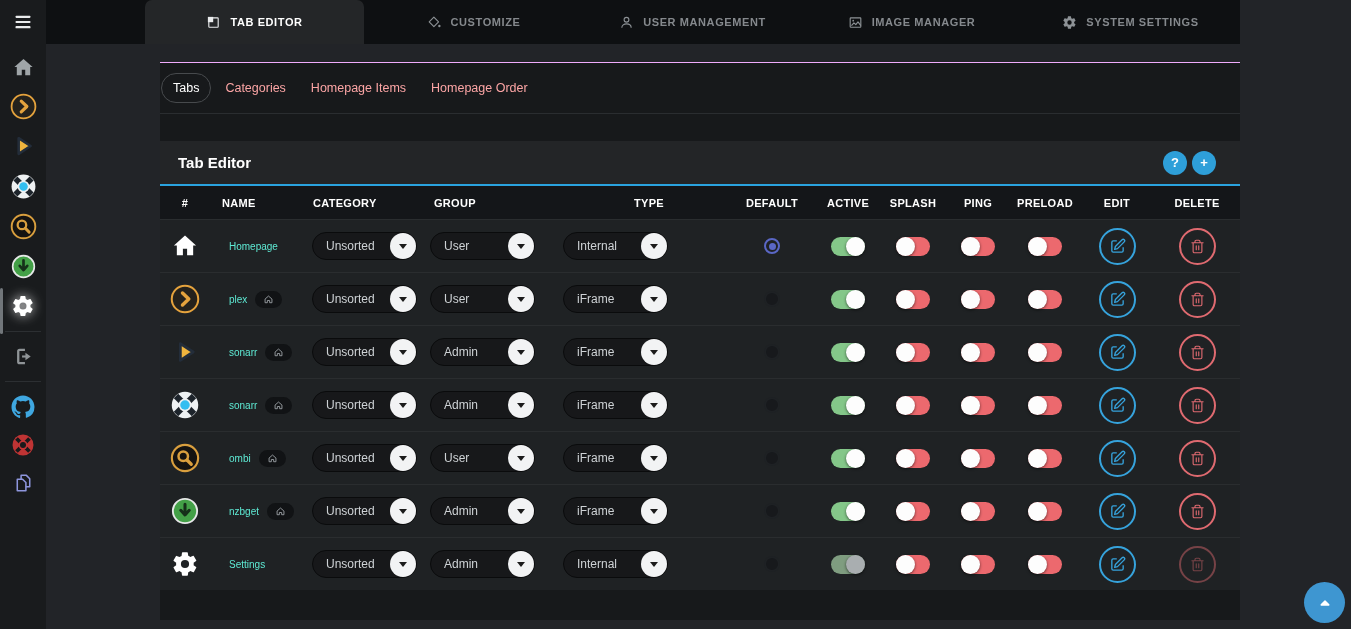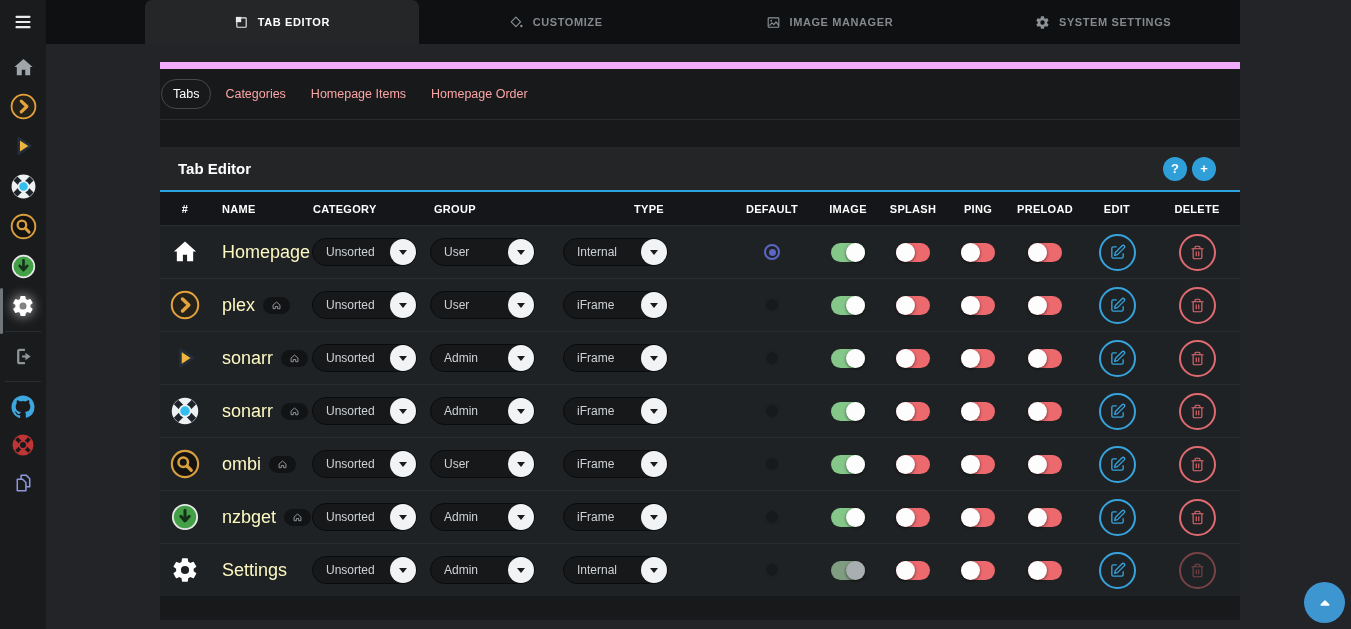--- a/index.html
+++ b/index.html
@@ -17,42 +17,42 @@
 
   
   .topbar { position:absolute; left:46px; top:0; width:1194px; height:44px; background:#0e1012; }
   .topnav { position:absolute; left:99px; top:0; width:1095px; height:44px; display:flex; }
   .toptab { flex:1; display:flex; align-items:center; justify-content:center; gap:9px; font-size:11px; font-weight:700; letter-spacing:.6px; color:#85898d; cursor:pointer; }
   .toptab.active { background:#242628; border-radius:7px 7px 0 0; color:#ffffff; }
   .toptab .icon { color:#8d9296; }
   .toptab.active .icon { color:#e9ebed; }
 
   
-  .card { position:absolute; left:160px; top:62px; width:1080px; height:558px; background:#17191b; border-top:7px solid #f0abfc; }
+  .card { position:absolute; left:160px; top:62px; width:1080px; height:558px; background:#17191b; border-top:1px solid #f0abfc; }
   .subtabs { height:51px; border-bottom:1px solid #2a2d30; display:flex; align-items:center; gap:25px; padding-left:1px; }
   .subtab { font-size:12.5px; color:#fca5a5; cursor:pointer; }
   .subtab.active { border:1px solid #474a4d; border-radius:17px; padding:7px 11px; color:#ffffff; margin-right:-11px; }
 
   
   .panel { margin-top:27px; }
   .panel-header { height:45px; background:#232527; border-bottom:2px solid #2aa3df; display:flex; align-items:center; padding:0 24px 0 18px; }
   .panel-title { font-size:15px; font-weight:700; color:#ffffff; }
   .ph-buttons { margin-left:auto; display:flex; gap:5px; }
   .round-btn { width:24px; height:24px; border-radius:50%; background:#2e9fd9; color:#fff; border:none; font-weight:700; font-size:13px; line-height:1; display:flex; align-items:center; justify-content:center; cursor:pointer; font-family:inherit; }
 
   .grid-cols { display:grid; grid-template-columns:50px 100px 112px 133px 173px 88px 64px 66px 64px 70px 74px 86px; }
   .thead { height:33px; background:#141619; align-items:center; }
   .hcell { font-size:11px; font-weight:700; color:#ffffff; letter-spacing:.3px; }
   .c-center { display:flex; justify-content:center; align-items:center; text-align:center; }
   .h-name { padding-left:12px; } .h-cat { padding-left:3px; } .h-grp { padding-left:12px; } .h-typ { padding-left:15px;text-align:center; }
 
   .trow { height:53px; background:#1f2224; border-top:1px solid #2a2d2f; align-items:center; }
   .cell { display:flex; align-items:center; }
   .name-cell { padding-left:12px; gap:8px; }
-  .tab-name { font-size:18px; color:#fef9c3; }
+  .tab-name { font-size:10px; color:#5eead4;margin-left:7px; }
   .badge { background:#111315; border-radius:9px; height:17px; padding:0 8px; display:flex; align-items:center; color:#9aa0a4; }
 
   .select { position:relative; width:105px; height:28px; background:#17181a; border:1px solid #0a0b0c; border-radius:14px; display:flex; align-items:center; color:#ced2d5; font-size:12px; padding-left:13px; cursor:pointer; }
   .sel-cat { margin-left:2px;text-align:center; } .sel-grp { margin-left:8px; } .sel-typ { margin-left:8px; }
   .select .cap { position:absolute; right:0; top:0; width:26px; height:26px; background:#f2f3f4; border-radius:50%; }
   .select .cap::after { content:""; position:absolute; left:9px; top:11px; border-left:4px solid transparent; border-right:4px solid transparent; border-top:5px solid #1b1b1b; }
 
   .radio { width:16px; height:16px; border-radius:50%; cursor:pointer; }
   .radio.sel { border:2px solid #5a67c5; position:relative; }
   .radio.sel::after { content:""; position:absolute; inset:2.5px; border-radius:50%; background:#5a67c5; }
@@ -201,20 +201,29 @@
         <span class="tt-label">TAB EDITOR</span>
       </div>
       <div class="toptab">
         <span class="icon" style="width:15px;height:15px;">
           <svg viewBox="0 0 24 24">
             <path d="M11 3.5 L18.5 11 L11 18.5 L3.5 11 Z" fill="none" stroke="currentColor" stroke-width="1.8" stroke-linejoin="round"></path>
             <circle cx="19.8" cy="17.6" r="1.9" fill="currentColor"></circle>
           </svg>
         </span>
         <span class="tt-label">CUSTOMIZE</span>
+      </div>
+      <div class="toptab">
+        <span class="icon" style="width:15px;height:15px;">
+          <svg viewBox="0 0 24 24">
+            <circle cx="12" cy="7.5" r="3.8" fill="none" stroke="currentColor" stroke-width="1.8"></circle>
+            <path d="M4.5 20.5 c0-4.2 3.5-6.3 7.5-6.3 s7.5 2.1 7.5 6.3" fill="none" stroke="currentColor" stroke-width="1.8"></path>
+          </svg>
+        </span>
+        <span class="tt-label">USER MANAGEMENT</span>
       </div>
       <div class="toptab">
         <span class="icon" style="width:15px;height:15px;">
           <svg viewBox="0 0 24 24">
             <rect x="3.5" y="4.5" width="17" height="15" rx="1" fill="none" stroke="currentColor" stroke-width="1.8"></rect>
             <circle cx="8.3" cy="9" r="1.4" fill="currentColor"></circle>
             <path d="M5.5 17 l4-4.5 3 3 3.5-4.5 4.5 6" fill="none" stroke="currentColor" stroke-width="1.8" stroke-linejoin="round"></path>
           </svg>
         </span>
         <span class="tt-label">IMAGE MANAGER</span>
@@ -246,21 +255,21 @@
         <button class="round-btn">+</button>
       </div>
     </div>
     <div class="thead grid-cols" id="thead">
         <div class="hcell c-center">#</div>
         <div class="hcell h-name">NAME</div>
         <div class="hcell h-cat">CATEGORY</div>
         <div class="hcell h-grp">GROUP</div>
         <div class="hcell h-typ">TYPE</div>
         <div class="hcell c-center">DEFAULT</div>
-        <div class="hcell c-center">IMAGE</div>
+        <div class="hcell c-center">ACTIVE</div>
         <div class="hcell c-center">SPLASH</div>
         <div class="hcell c-center">PING</div>
         <div class="hcell c-center">PRELOAD</div>
         <div class="hcell c-center">EDIT</div>
         <div class="hcell c-center">DELETE</div>
       </div>
     <div id="tbody">
         <div class="trow grid-cols">
           <div class="cell c-center" style="color:#ffffff;">
             <span class="icon" style="width:28px;height:28px;">

